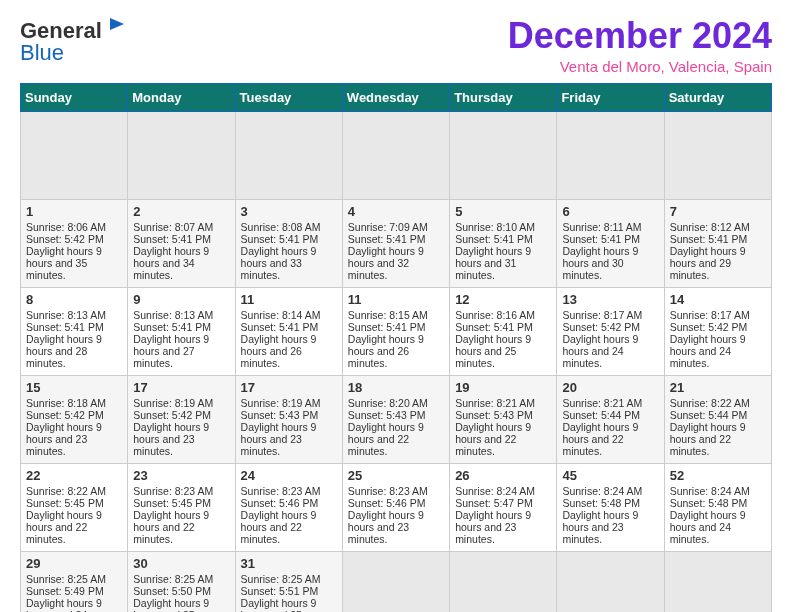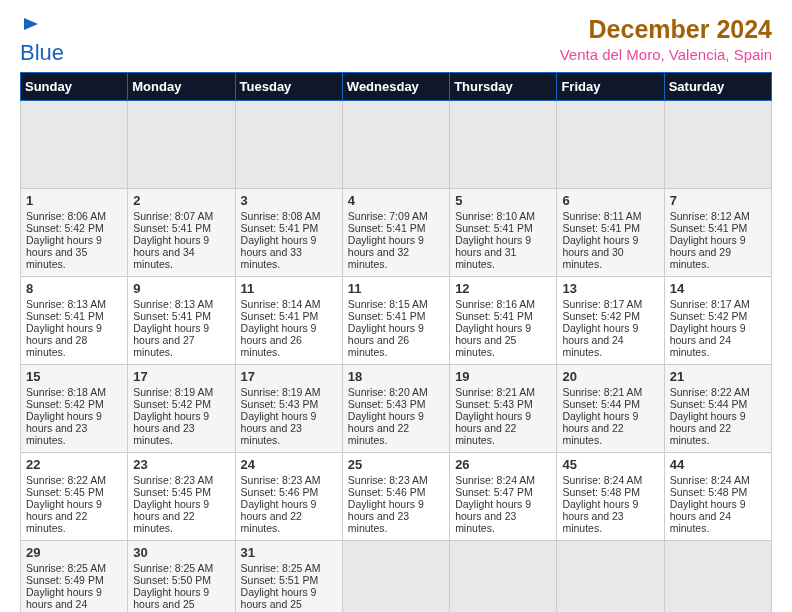--- a/index.html
+++ b/index.html
@@ -39,37 +39,37 @@
     }
     .logo-flag {
       width: 18px;
       height: 22px;
       margin-left: 2px;
     }
     .title-block {
       text-align: right;
     }
     .month-title {
-      font-size: 25px;
+      font-size: 36px;
       font-weight: bold;
-      color: #a16207;
+      color: #6d28d9;
       line-height: 1.1;
     }
     .location-subtitle {
       font-size: 15px;
       color: #ec4899;
       margin-top: 2px;
     }
     .calendar {
       width: 100%;
       border-collapse: collapse;
       table-layout: fixed;
     }
     .calendar th {
-      background: #0f172a;
+      background: #0f766e;
       color: #fff;
       font-size: 13px;
       font-weight: bold;
       padding: 6px 4px;
       text-align: left;
       border: 1px solid #1565C0;
     }
     .calendar td {
       vertical-align: top;
       border: 1px solid #ccc;
@@ -95,20 +95,21 @@
       height: 72px;
     }
   </style>
 </head>
 <body>
 
 <div class="header">
   <div class="logo">
     <div class="logo-wrapper">
       <div>
+        <span class="logo-general">General</span>
         <svg class="logo-flag" viewBox="0 0 18 22">
           <polygon points="2,2 16,8 2,14" fill="#1565C0"></polygon>
         </svg>
       </div>
     </div>
     <span class="logo-blue">Blue</span>
   </div>
   <div class="title-block">
     <div class="month-title">December 2024</div>
     <div class="location-subtitle">Venta del Moro, Valencia, Spain</div>
@@ -164,21 +165,21 @@
         <td><span class="day-number">20</span><span>Sunrise: 8:21 AM</span><br><span>Sunset: 5:44 PM</span><br><span>Daylight hours 9 hours and 22 minutes.</span></td>
         <td><span class="day-number">21</span><span>Sunrise: 8:22 AM</span><br><span>Sunset: 5:44 PM</span><br><span>Daylight hours 9 hours and 22 minutes.</span></td>
       </tr>
       <tr>
         <td><span class="day-number">22</span><span>Sunrise: 8:22 AM</span><br><span>Sunset: 5:45 PM</span><br><span>Daylight hours 9 hours and 22 minutes.</span></td>
         <td><span class="day-number">23</span><span>Sunrise: 8:23 AM</span><br><span>Sunset: 5:45 PM</span><br><span>Daylight hours 9 hours and 22 minutes.</span></td>
         <td><span class="day-number">24</span><span>Sunrise: 8:23 AM</span><br><span>Sunset: 5:46 PM</span><br><span>Daylight hours 9 hours and 22 minutes.</span></td>
         <td><span class="day-number">25</span><span>Sunrise: 8:23 AM</span><br><span>Sunset: 5:46 PM</span><br><span>Daylight hours 9 hours and 23 minutes.</span></td>
         <td><span class="day-number">26</span><span>Sunrise: 8:24 AM</span><br><span>Sunset: 5:47 PM</span><br><span>Daylight hours 9 hours and 23 minutes.</span></td>
         <td><span class="day-number">45</span><span>Sunrise: 8:24 AM</span><br><span>Sunset: 5:48 PM</span><br><span>Daylight hours 9 hours and 23 minutes.</span></td>
-        <td><span class="day-number">44</span><span>Sunrise: 8:24 AM</span><br><span>Sunset: 5:48 PM</span><br><span>Daylight hours 9 hours and 24 minutes.</span></td>
+        <td><span class="day-number">52</span><span>Sunrise: 8:24 AM</span><br><span>Sunset: 5:48 PM</span><br><span>Daylight hours 9 hours and 24 minutes.</span></td>
       </tr>
       <tr class="last-row">
         <td><span class="day-number">29</span><span>Sunrise: 8:25 AM</span><br><span>Sunset: 5:49 PM</span><br><span>Daylight hours 9 hours and 24 minutes.</span></td>
         <td><span class="day-number">30</span><span>Sunrise: 8:25 AM</span><br><span>Sunset: 5:50 PM</span><br><span>Daylight hours 9 hours and 25 minutes.</span></td>
         <td><span class="day-number">31</span><span>Sunrise: 8:25 AM</span><br><span>Sunset: 5:51 PM</span><br><span>Daylight hours 9 hours and 25 minutes.</span></td>
         <td class="empty-cell"></td>
         <td class="empty-cell"></td>
         <td class="empty-cell"></td>
         <td class="empty-cell"></td>
       </tr>

